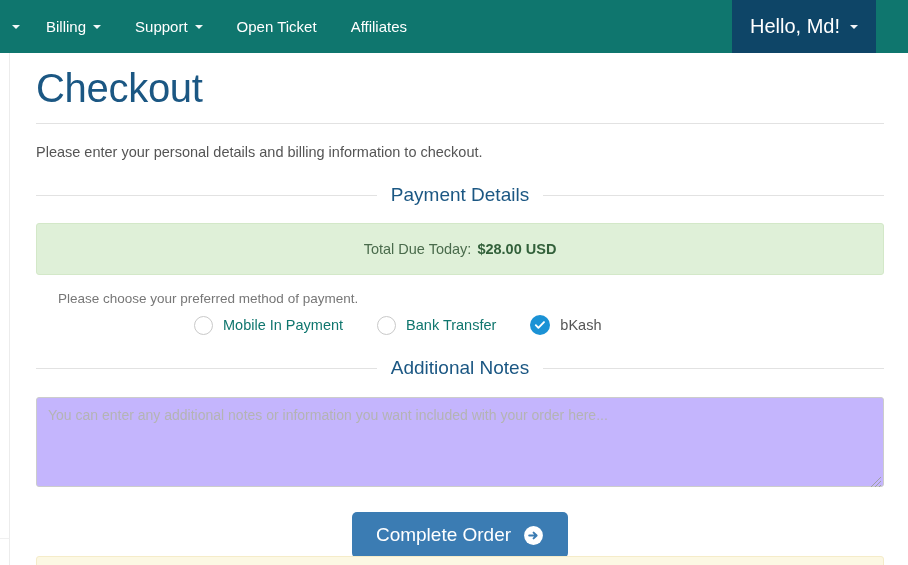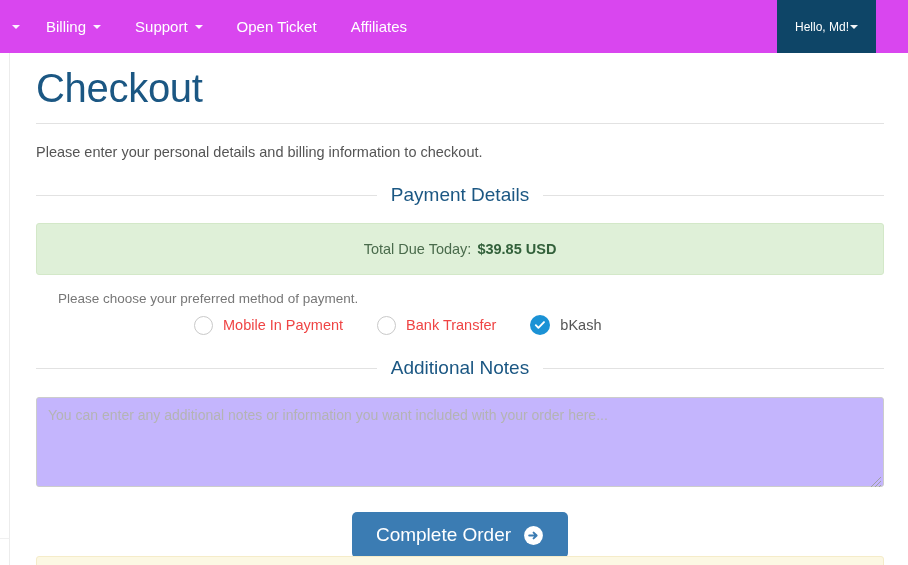--- a/index.html
+++ b/index.html
@@ -12,21 +12,21 @@
     background: #ffffff;
     font-family: "Liberation Sans", sans-serif;
   }
 
   
   .navbar {
     position: absolute;
     top: 0; left: 0;
     width: 908px;
     height: 53px;
-    background: #d946ef;
+    background: #0f766e;
     display: flex;
     align-items: stretch;
   }
   .nav-left {
     display: flex;
     align-items: stretch;
     padding-left: 2px;
   }
   .nav-item {
     display: flex;
@@ -50,25 +50,25 @@
   }
   .nav-spacer { flex: 1 1 auto; }
   .nav-right {
     display: flex;
     align-items: stretch;
     padding-right: 32px;
   }
   .nav-user {
     display: flex;
     align-items: center;
-    gap: 1px;
+    gap: 10px;
     padding: 0 18px;
     background: #0e4567;
     color: #ffffff;
-    font-size: 12px;
+    font-size: 20px;
     white-space: nowrap;
     cursor: pointer;
   }
 
   
   .page-wrap {
     position: absolute;
     top: 53px; left: 0;
     width: 908px;
     height: 512px;
@@ -166,21 +166,21 @@
     align-items: center;
     padding-left: 158px;
     gap: 34px;
   }
   .method {
     display: flex;
     align-items: center;
     gap: 10px;
     cursor: pointer;
     font-size: 14.5px;
-    color: #ef4444;
+    color: #0f766e;
     white-space: nowrap;
   }
   .radio-off {
     width: 19px; height: 19px;
     border-radius: 50%;
     border: 1.5px solid #c9c9c9;
     background: #ffffff;
     flex: 0 0 auto;
   }
   .radio-on {
@@ -306,21 +306,21 @@
     <p class="page-desc">Please enter your personal details and billing information to checkout.</p>
 
     <div class="legend-row">
       <div class="legend-line"></div>
       <div class="legend-text">Payment Details</div>
       <div class="legend-line"></div>
     </div>
 
     <div class="total-box">
       <span class="total-label">Total Due Today:</span>
-      <span class="total-amount">$39.85 USD</span>
+      <span class="total-amount">$28.00 USD</span>
     </div>
 
     <div class="method-help">Please choose your preferred method of payment.</div>
 
     <div class="methods">
 
       <label class="method">
         <span class="radio-off"></span>
         <span>Mobile In Payment</span>
       </label>

